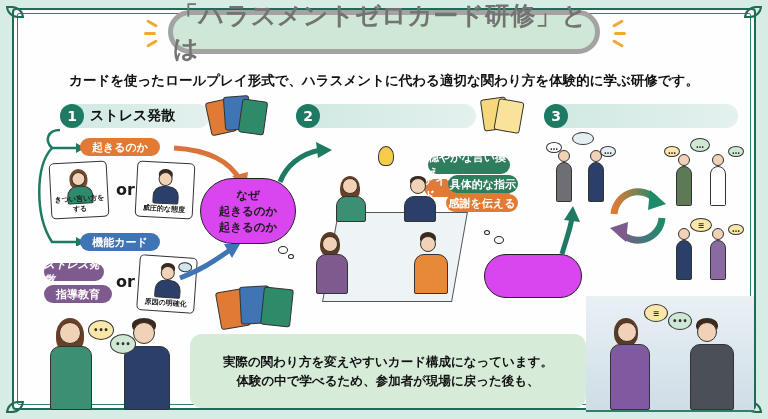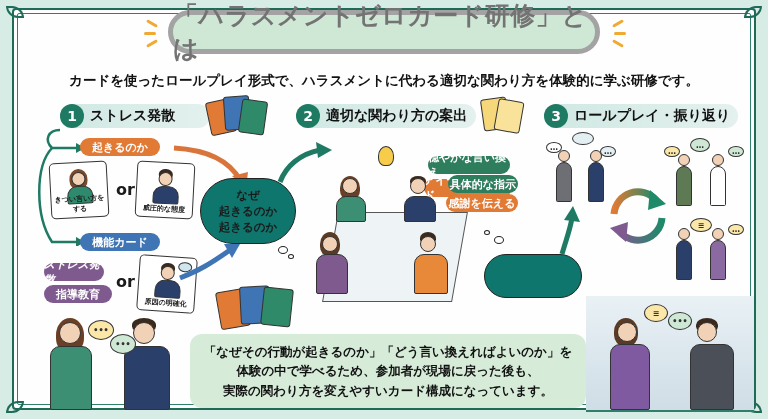--- a/index.html
+++ b/index.html
@@ -50,21 +50,21 @@
   .purple { background: #7f5a8f; }
   .green { background: #2e7d5d; }
   .card {
     position: absolute; width: 58px; height: 56px; border: 1.5px solid #333; border-radius: 5px; background: #fff;
   }
   .card-label {
     position: absolute; left: 2px; right: 2px; bottom: 3px; font-size: 7px; text-align: center; font-weight: bold;
   }
   .or { position: absolute; font-weight: bold; font-size: 16px; color: #1b1b1b; }
   .cloud {
-    position: absolute; background: #0f766e; border: 1.8px solid #222; border-radius: 40px;
+    position: absolute; background: #d946ef; border: 1.8px solid #222; border-radius: 40px;
     display: flex; align-items: center; justify-content: center; text-align: center;
     font-weight: bold; font-size: 11.5px; line-height: 1.4;
   }
   .puff { position: absolute; background: #fff; border: 1.5px solid #222; border-radius: 50%; }
   .mini-card { position: absolute; width: 26px; height: 34px; border: 1.5px solid #333; border-radius: 3px; }
   .bottom-box {
     position: absolute; left: 190px; top: 334px; width: 396px; height: 74px;
     background: #d6ecd9; border-radius: 12px;
     display: flex; flex-direction: column; align-items: center; justify-content: center;
     font-weight: bold; font-size: 12.5px; line-height: 1.55; color: #111;
@@ -184,21 +184,20 @@
 <div class="mini-card" style="left:218px;top:290px;width:30px;height:38px;background:#e07a34;transform:rotate(-10deg);"></div>
 <div class="mini-card" style="left:240px;top:286px;width:30px;height:38px;background:#3f75b4;transform:rotate(-3deg);"></div>
 <div class="mini-card" style="left:262px;top:288px;width:30px;height:38px;background:#2f8a6a;transform:rotate(6deg);"></div>
 
 <svg style="position:absolute;left:276px;top:136px;" width="60" height="50">
   <path d="M4 46 C 10 30, 24 18, 44 14" stroke="#1f7a64" stroke-width="5" fill="none"></path>
   <path d="M40 6 L 56 14 L 42 22 Z" fill="#1f7a64"></path>
 </svg>
 <div class="step-pill" style="left:296px;top:104px;width:180px;">
   <span class="step-num">2</span>
-  <span>適切な関わり方の案出</span>
 </div>
 <div class="mini-card" style="left:482px;top:98px;width:26px;height:32px;background:#f6d77a;transform:rotate(-8deg);"></div>
 <div class="mini-card" style="left:496px;top:100px;width:26px;height:32px;background:#f9e29a;transform:rotate(10deg);"></div>
 
 <div style="position:absolute;left:378px;top:146px;width:16px;height:20px;border-radius:50% 50% 40% 40%;background:#f7cc4a;border:1.5px solid #333;"></div>
 
 <div class="tag orange" style="left:424px;top:138px;width:88px;margin-top:41px;">アイディアカード</div>
 <div class="tag green" style="left:428px;top:156px;width:82px;">穏やかな言い換え</div>
 <div class="tag green" style="left:448px;top:175px;width:70px;">具体的な指示</div>
 <div class="tag orange" style="left:446px;top:194px;width:72px;">感謝を伝える</div>
@@ -231,21 +230,20 @@
 </div>
 <div class="puff" style="left:494px;top:236px;width:10px;height:8px;"></div>
 <div class="puff" style="left:484px;top:230px;width:6px;height:5px;"></div>
 <svg style="position:absolute;left:556px;top:206px;" width="30" height="50">
   <path d="M6 48 C 10 34, 14 24, 16 12" stroke="#1f7a64" stroke-width="5" fill="none"></path>
   <path d="M8 14 L 17 0 L 24 16 Z" fill="#1f7a64"></path>
 </svg>
 
 <div class="step-pill" style="left:544px;top:104px;width:194px;">
   <span class="step-num">3</span>
-  <span>ロールプレイ・振り返り</span>
 </div>
 <div class="person" style="left:556px;top:150px;">
   <div class="head" style="left:2px;top:0;width:12px;height:12px;"></div>
   <div class="body-shape" style="left:0;top:12px;width:16px;height:40px;background:#6d6f75;"></div>
   <div class="head" style="left:34px;top:0;width:12px;height:12px;"></div>
   <div class="body-shape" style="left:32px;top:12px;width:16px;height:40px;background:#2b3f6b;"></div>
 </div>
 <div class="bubble" style="left:546px;top:142px;width:16px;height:11px;background:#fff;">…</div>
 <div class="bubble" style="left:572px;top:132px;width:22px;height:13px;background:#e3eff3;"></div>
 <div class="bubble" style="left:600px;top:146px;width:16px;height:11px;background:#e3eff3;">…</div>
@@ -295,16 +293,15 @@
   <div class="person" style="left:104px;top:22px;">
     <div class="hair" style="left:6px;top:0;width:22px;height:14px;"></div>
     <div class="head" style="left:7px;top:4px;width:20px;height:20px;"></div>
     <div class="body-shape" style="left:0;top:26px;width:44px;height:66px;background:#4a4f58;"></div>
   </div>
   <div class="bubble" style="left:58px;top:8px;width:24px;height:18px;background:#fbe7a8;">≡</div>
   <div class="bubble" style="left:82px;top:16px;width:24px;height:18px;background:#cfe8d5;">•••</div>
 </div>
 
 <div class="bottom-box">
-  <div>「なぜその行動が起きるのか」「どう言い換えればよいのか」を</div>
+  <div>実際の関わり方を変えやすいカード構成になっています。</div>
   <div>体験の中で学べるため、参加者が現場に戻った後も、</div>
-  <div>実際の関わり方を変えやすいカード構成になっています。</div>
 </div>
 
 </body></html>

